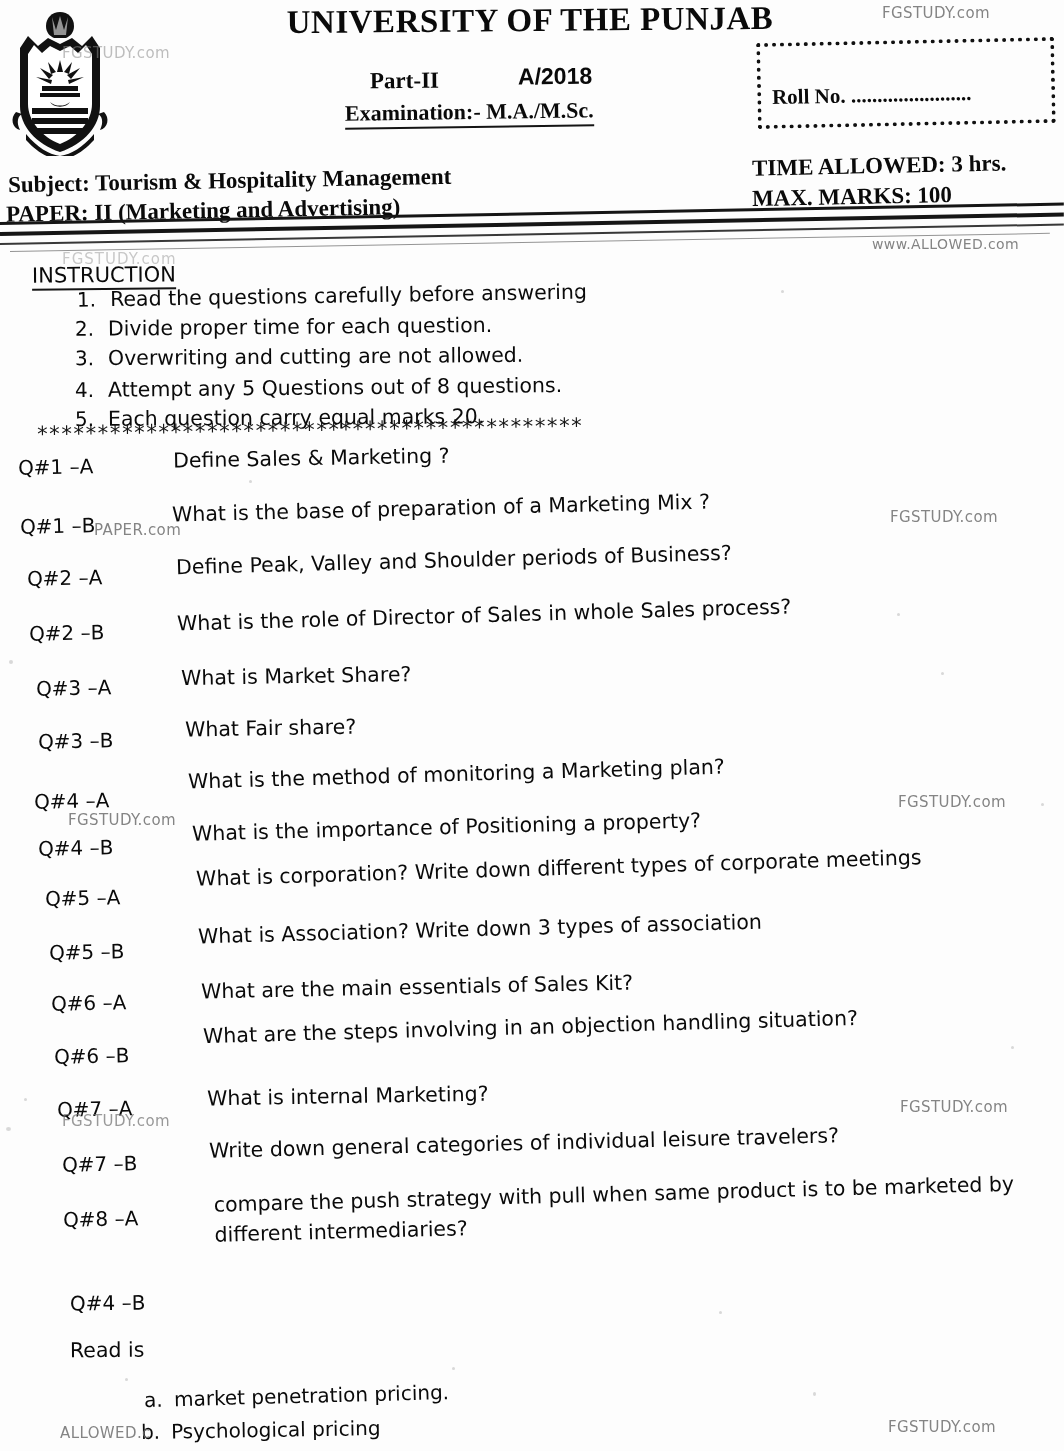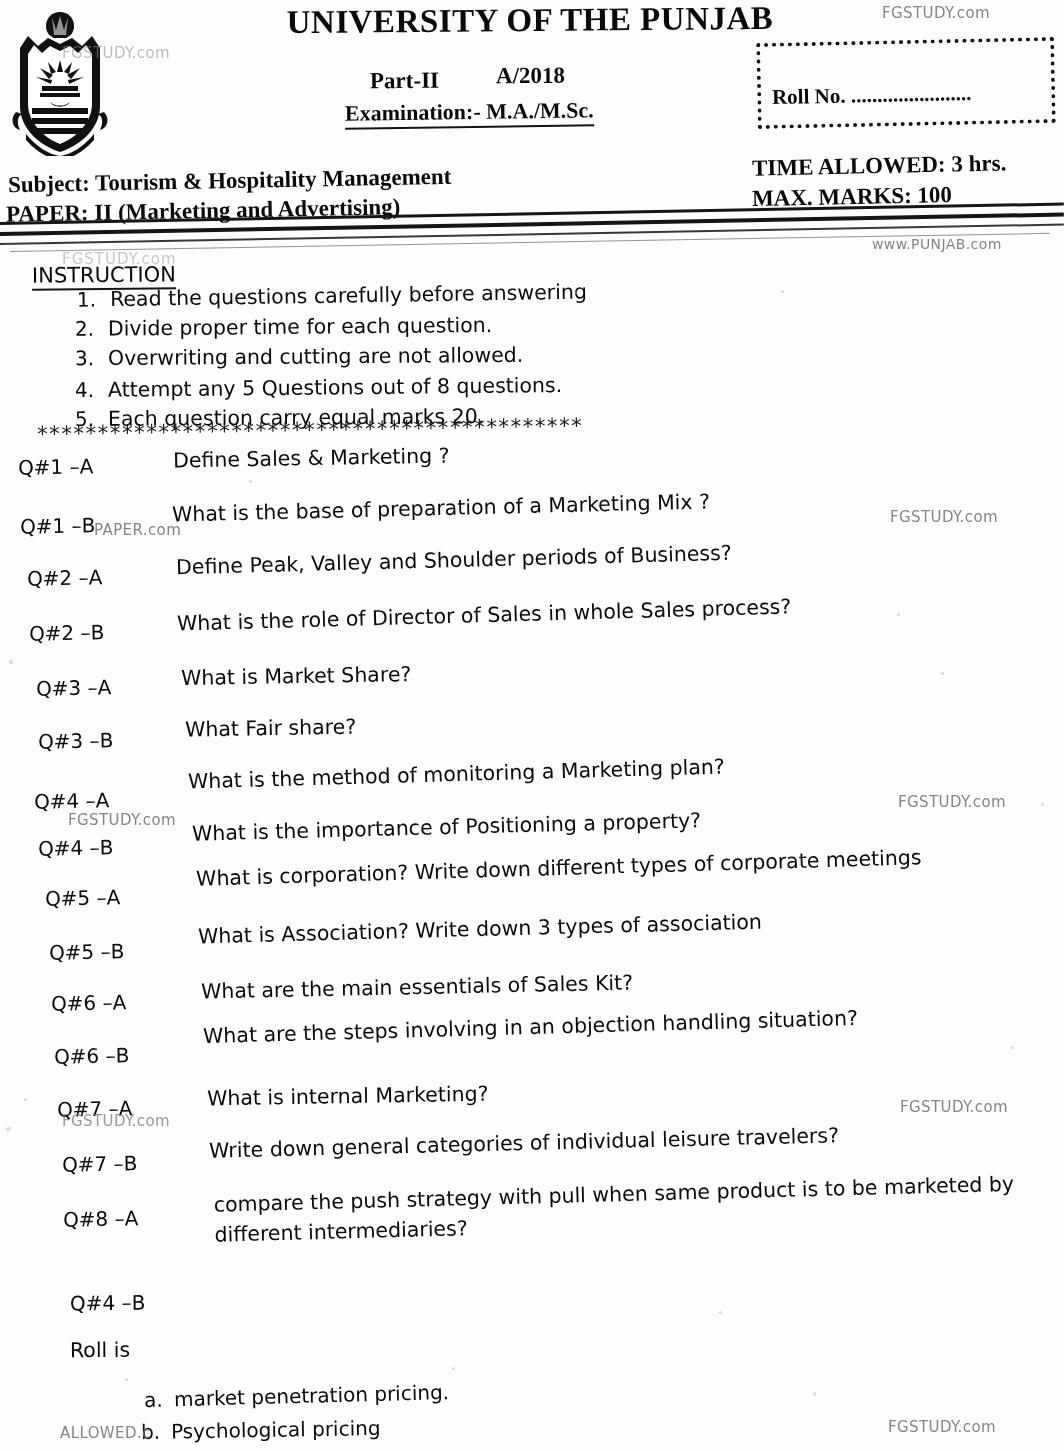--- a/index.html
+++ b/index.html
@@ -69,23 +69,23 @@
     position: absolute;
     left: 370px;
     top: 68px;
     font-family: "Liberation Serif", serif;
     font-weight: bold;
     font-size: 23px;
     transform: rotate(-0.6deg);
   }
   .hdr-year {
     position: absolute;
-    left: 496px;
+    left: 518px;
     top: 63px;
-    font-family: Liberation Serif, serif;
+    font-family: Liberation Sans, sans-serif;
     font-weight: bold;
     font-size: 23px;
     transform: rotate(-0.6deg);
   }
   .hdr-exam {
     position: absolute;
     left: 345px;
     top: 99px;
     font-family: "Liberation Serif", serif;
     font-weight: bold;
@@ -420,32 +420,32 @@
   <div class="q">
     <span class="qid" style="left:63px; top:1207px; transform:rotate(-1.0deg);">Q#8 –A</span>
     <span class="qtext wrap" style="left:214px; top:1179px; width:820px; transform:rotate(-1.5deg);">compare the push strategy with pull when same product is to be marketed by different intermediaries?</span>
   </div>
 
   <div class="q">
     <span class="qid" style="left:70px; top:1291px; transform:rotate(-0.6deg);">Q#4 –B</span>
     <span class="qtext" style="left:220px; top:1291px;"></span>
   </div>
 
-  <div class="tail-what">Roll is</div>
+  <div class="tail-what">Read is</div>
 
   <div class="tail-item" style="left:144px; top:1384px; transform:rotate(-1.5deg);">
     <span class="lbl">a.</span><span>market penetration pricing.</span>
   </div>
   <div class="tail-item" style="left:141px; top:1418px; transform:rotate(-1.0deg);">
     <span class="lbl">b.</span><span>Psychological pricing</span>
   </div>
 
   <div class="wm" style="left:882px; top:4px;">FGSTUDY.com</div>
   <div class="wm" style="left:62px;  top:44px; color:#8a8a8a; opacity:.55;">FGSTUDY.com</div>
-  <div class="wm tiny" style="left:872px; top:236px;">www.PUNJAB.com</div>
+  <div class="wm tiny" style="left:872px; top:236px;">www.ALLOWED.com</div>
   <div class="wm faint" style="left:62px; top:250px; letter-spacing:1px;">FGSTUDY.com</div>
   <div class="wm" style="left:890px; top:508px;">FGSTUDY.com</div>
   <div class="wm" style="left:94px;  top:521px;">PAPER.com</div>
   <div class="wm" style="left:898px; top:793px;">FGSTUDY.com</div>
   <div class="wm" style="left:68px;  top:811px;">FGSTUDY.com</div>
   <div class="wm" style="left:900px; top:1098px;">FGSTUDY.com</div>
   <div class="wm" style="left:62px;  top:1112px; opacity:.7;">FGSTUDY.com</div>
   <div class="wm" style="left:888px; top:1418px;">FGSTUDY.com</div>
   <div class="wm" style="left:60px;  top:1424px;">ALLOWED.c</div>
 

